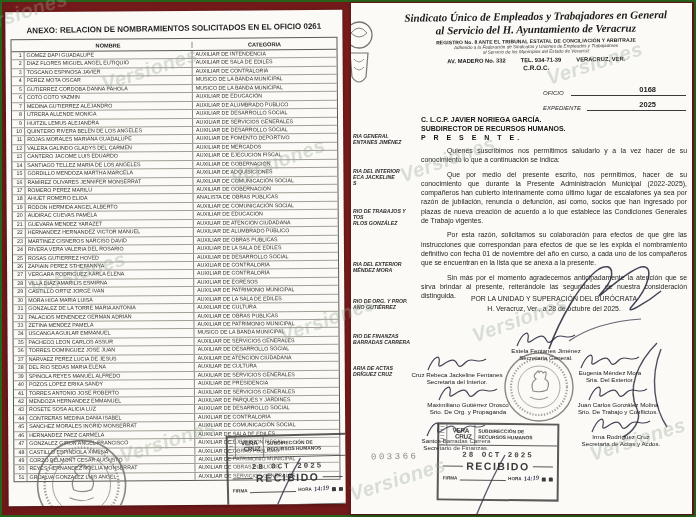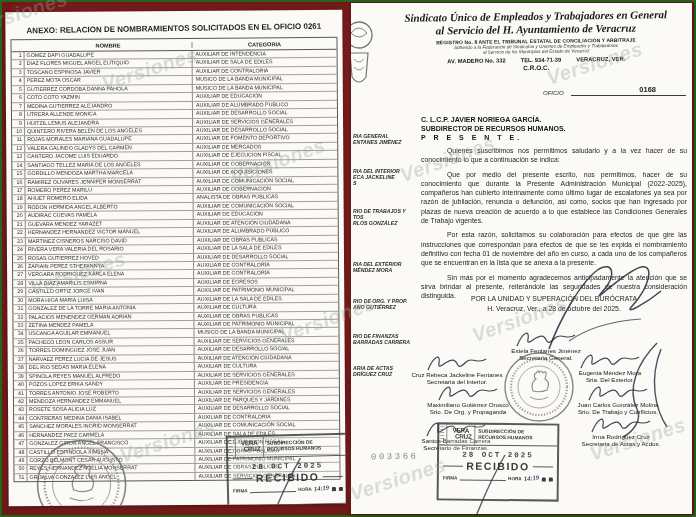--- a/index.html
+++ b/index.html
@@ -439,20 +439,25 @@
       </div>
       <div class="lh-croc">C.R.O.C.</div>
     </div>
 
     <div class="numbers-block">
       <div class="num-row oficio">
         <span class="num-label">OFICIO</span>
         <span class="num-val">0168</span>
         <span class="num-line"></span>
       </div>
+      <div class="num-row expediente">
+        <span class="num-label">EXPEDIENTE</span>
+        <span class="num-val">2025</span>
+        <span class="num-line"></span>
+      </div>
     </div>
 
     <div class="officials">
         <div class="official" style="margin-top: 0px;">
           <div>RIA GENERAL</div>
           <div>ENTANES JIMÉNEZ</div>
         </div>
         <div class="official" style="margin-top: 23px;">
           <div>RIA DEL INTERIOR</div>
           <div>ECA JACKELINE</div>

